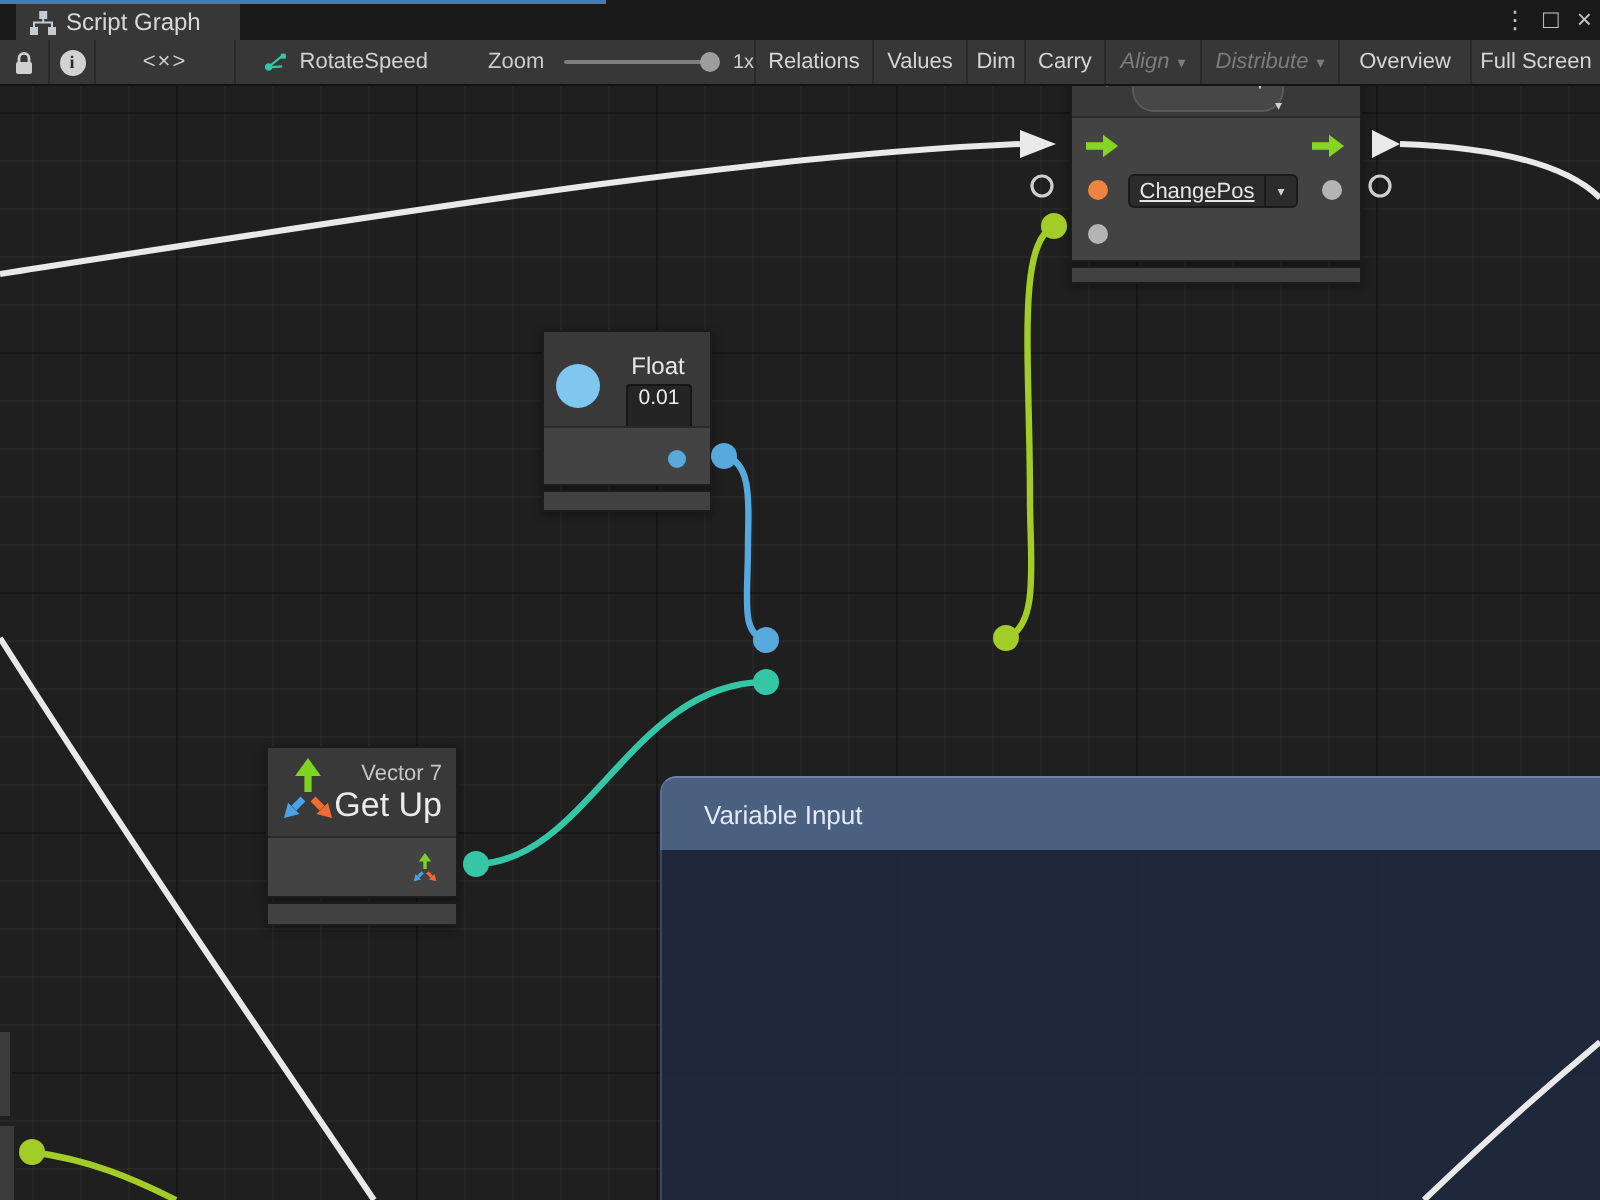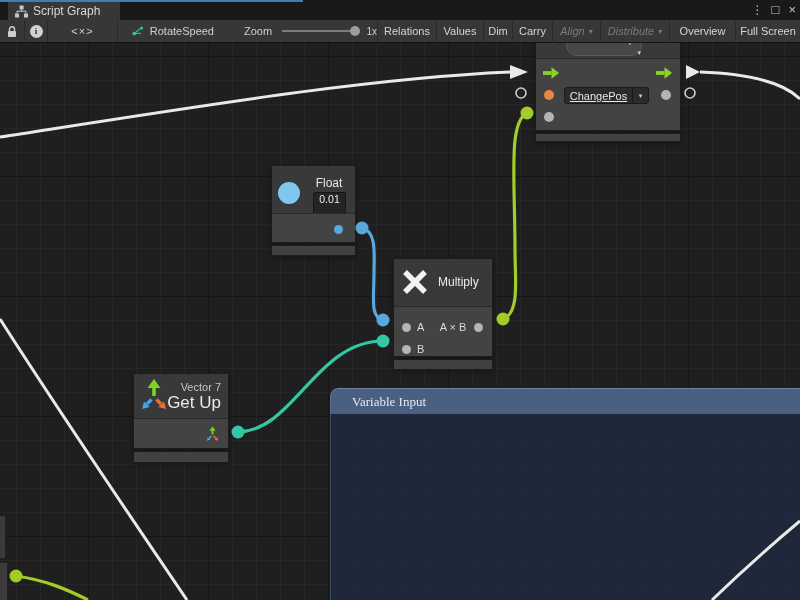--- a/index.html
+++ b/index.html
@@ -79,23 +79,23 @@
   
   .vec-icon { position:absolute; left:5px; top:4px; }
   .vec-texts { position:absolute; right:7px; top:7px; text-align:right; }
   .vec-type { color:#c6c6c6; font-size:11px; line-height:13px; }
   .vec-title { color:#eaeaea; font-size:17px; line-height:17px; }
   .vec-mini { position:absolute; right:8px; top:7px; }
 
   
   .group-panel { position:absolute; left:330px; top:345px; width:470px; height:212px; z-index:2;
     border-top-left-radius:8px; overflow:hidden; }
-  .group-header { height:26px; background:linear-gradient(#57复6c8e 0,#4a5d7f 0); background:#4b5f81;
+  .group-header { height:37px; background:linear-gradient(#57复6c8e 0,#4a5d7f 0); background:#4b5f81;
     border-top:1px solid #6e82a4; border-left:1px solid #5a6e90;
-    display:flex; align-items:center; padding-left:21px; border-top-left-radius:8px;font-family:Liberation Serif, serif; }
+    display:flex; align-items:center; padding-left:21px; border-top-left-radius:8px; }
   .group-title { color:#e3e9f5; font-size:13px; }
   .group-body { height:187px; background:rgba(31,41,60,0.93); border-left:1px solid rgba(110,130,164,0.35); }
 
   .sliver { position:absolute; background:#3b3b3b; border:1px solid #202020; border-left:none; z-index:3; }
 </style>
 </head>
 <body>
 
 <div class="tabbar">
   <div class="accent-line"></div>
@@ -220,39 +220,20 @@
         <div class="float-title">Float</div>
         <div class="value-box">0.01</div>
       </div>
       <div class="node-body" style="height:29px">
         <div class="port-dot" style="left:62px; top:11px; width:9px; height:9px; background:#57a9dd"></div>
       </div>
     </div>
     <div class="node-footer" style="height:11px"></div>
   </div>
 
-  <div class="node" style="left:393px; top:215px; width:100px">
-    <div class="node-main">
-      <div class="node-header" style="height:47px">
-        <svg class="x-icon" width="26" height="26" viewBox="0 0 26 26">
-          <path d="M3 3 L23 23 M23 3 L3 23" stroke="#f2f2f2" stroke-width="5.5"></path>
-        </svg>
-        <span class="mult-title">Multiply</span>
-      </div>
-      <div class="node-body" style="height:50px">
-        <div class="port-dot" style="left:8px; top:16px; width:9px; height:9px"></div>
-        <div class="port-label" style="left:23px; top:10px">A</div>
-        <div class="port-label" style="left:42px; top:10px; width:34px; text-align:center">A × B</div>
-        <div class="port-dot" style="right:9px; top:16px; width:9px; height:9px"></div>
-        <div class="port-dot" style="left:8px; top:38px; width:9px; height:9px"></div>
-        <div class="port-label" style="left:23px; top:32px">B</div>
-      </div>
-    </div>
-    <div class="node-footer" style="height:11px"></div>
-  </div>
 
   <div class="node" style="left:133px; top:330px; width:96px">
     <div class="node-main">
       <div class="node-header" style="height:44px">
         <svg class="vec-icon" width="30" height="36" viewBox="0 0 30 36">
           <rect x="13.2" y="9" width="3.6" height="9" fill="#7ed321"></rect>
           <polygon points="15,1 8.5,10 21.5,10" fill="#7ed321"></polygon>
           <path d="M12.5 21.5 L8 26" stroke="#4aa3e8" stroke-width="3.4"></path>
           <polygon points="3,31 10.8,29 5,23.4" fill="#4aa3e8"></polygon>
           <path d="M17.5 21.5 L22 26" stroke="#f06a32" stroke-width="3.4"></path>

